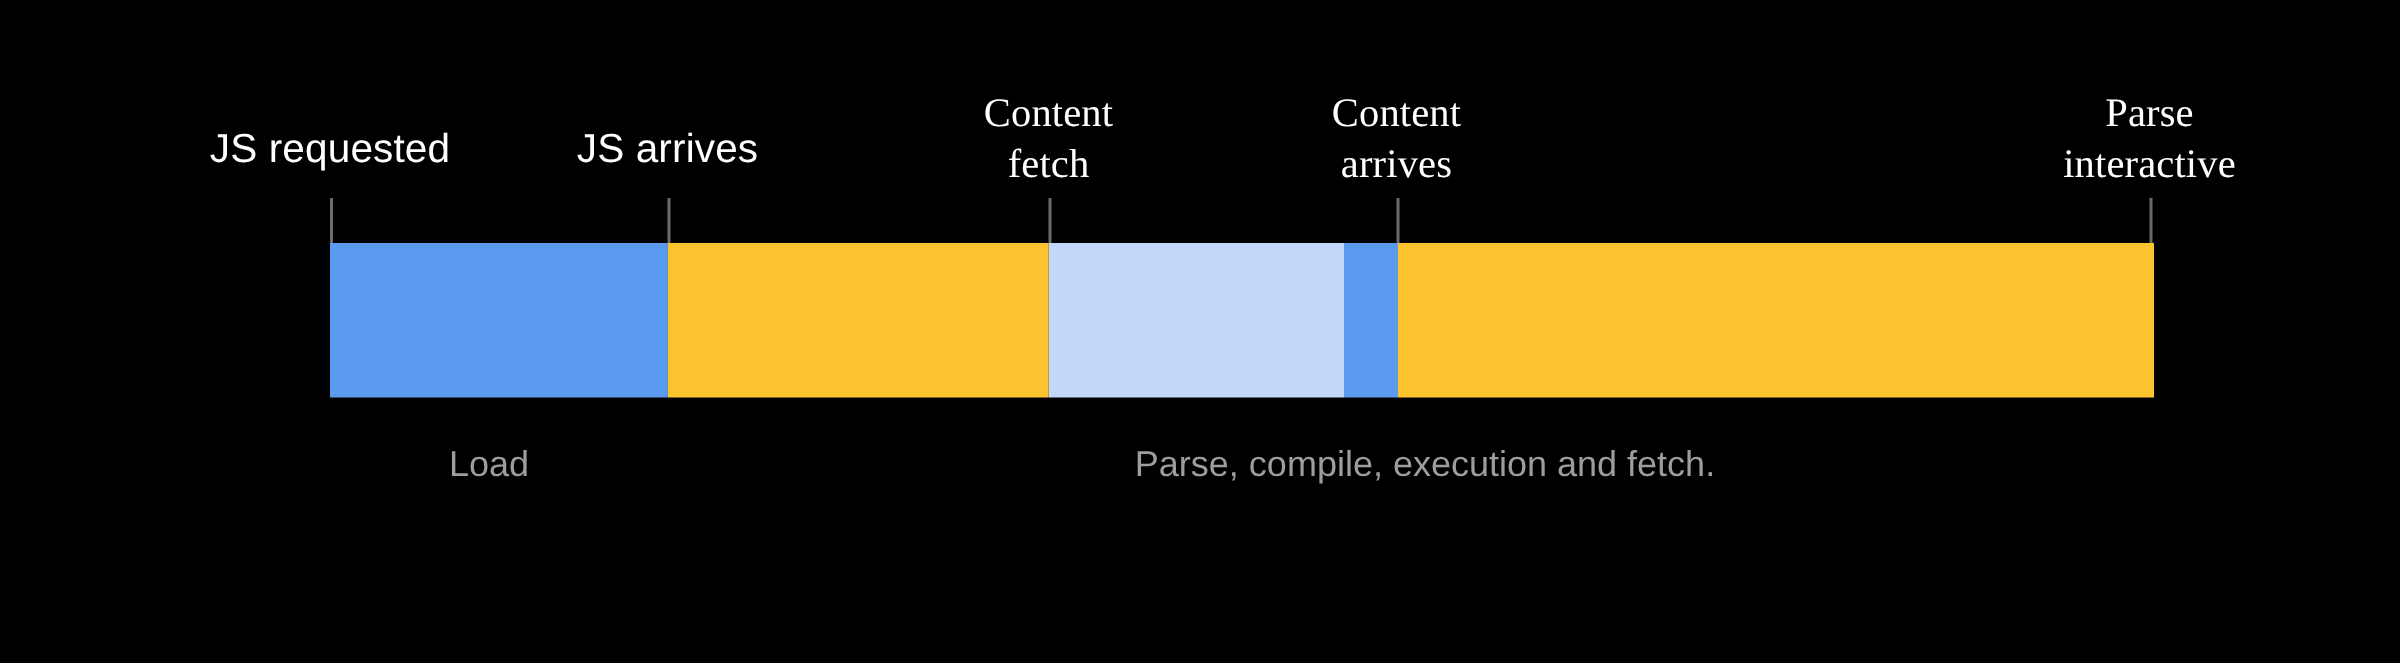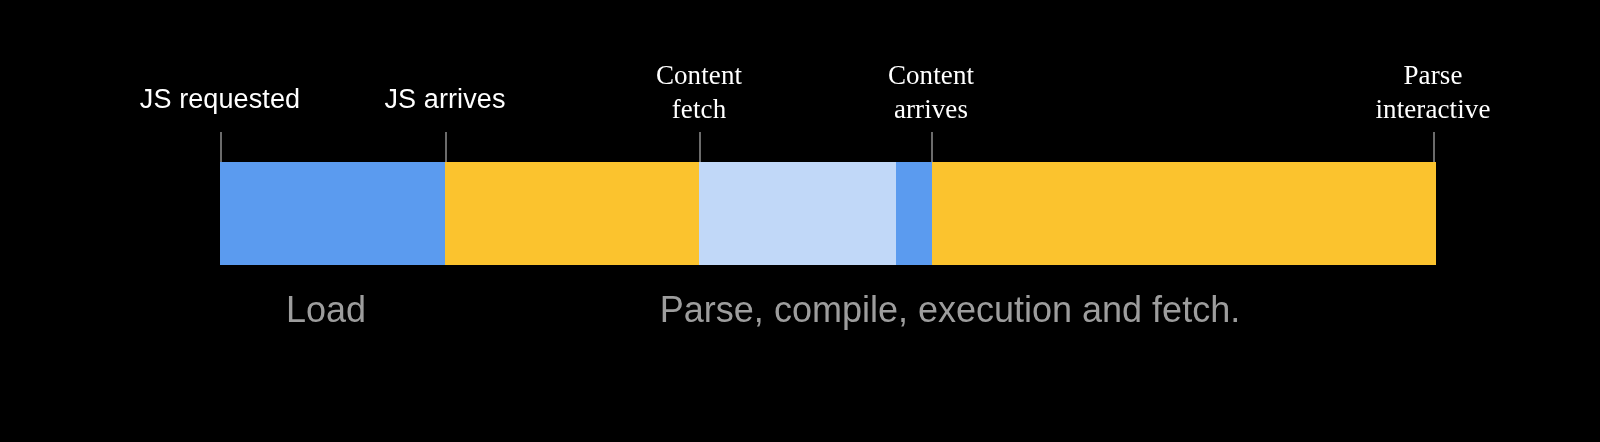--- a/index.html
+++ b/index.html
@@ -56,21 +56,21 @@
     letter-spacing: 0.1px;
   }
   .mlabel.one-line  { top: 82px; }
   .mlabel.two-line  { top: 58px; font-family: Liberation Serif, serif; }
 
   
   .caption {
     position: absolute;
     top: 288px;
     color: #9d9d9d;
-    font-size: 36px;
+    font-size: 24px;
     line-height: 44px;
     text-align: center;
     white-space: nowrap;
   }
 </style>
 </head>
 <body>
 
 <div id="stage">
 

